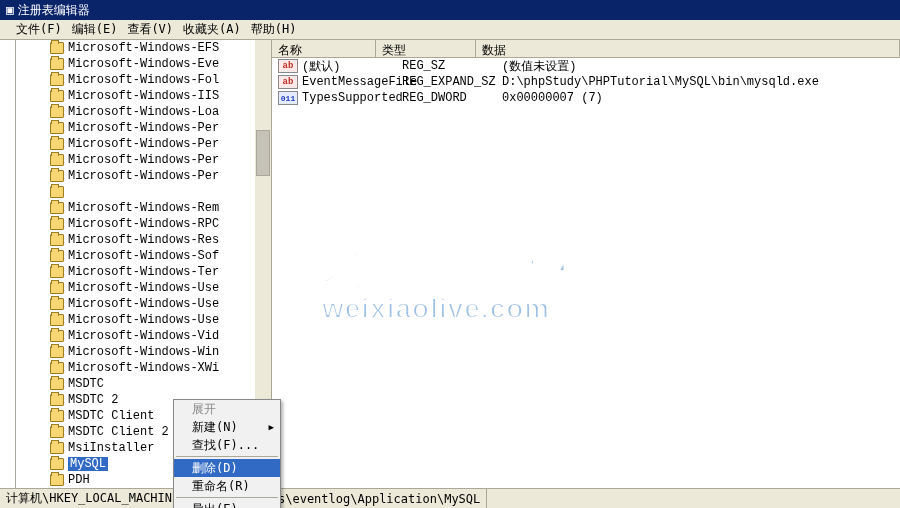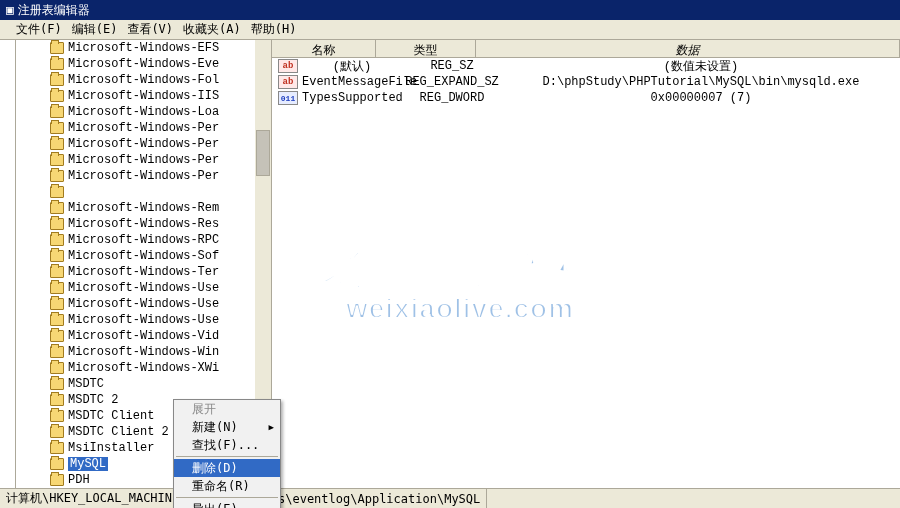--- a/index.html
+++ b/index.html
@@ -94,36 +94,35 @@
   .tree-scroll .thumb {
     position: absolute;
     top: 90px; height: 46px; left: 1px; right: 1px;
     background: #c5c2b8;
     border: 1px solid #aca899;
   }
   .list-panel {
     flex: 1;
     background: #fff;
     position: relative;
-    text-align: center;
   }
   .list-header {
     display: flex;
     background: #ece9d8;
     border-bottom: 1px solid #aca899;
     height: 18px;
   }
   .list-header .col {
     border-right: 1px solid #aca899;
     padding: 2px 6px;
     font-size: 12px;
   }
   .col-name { width: 104px; }
   .col-type { width: 100px; }
-  .col-data { flex: 1; font-style: italic; }
+  .col-data { flex: 1; }
   .list-row {
     display: flex;
     align-items: center;
     height: 16px;
     padding: 0 0 0 6px;
     font-family: "Courier New", monospace;
     font-size: 12px;
   }
   .val-icon {
     width: 20px; height: 14px;
@@ -272,26 +271,26 @@
           <div class="folder-icon"></div>
         </div>
         <div class="tree-item">
           <div class="tree-branch"></div>
           <div class="folder-icon"></div>
           <span class="tree-label">Microsoft-Windows-Rem</span>
         </div>
         <div class="tree-item">
           <div class="tree-branch"></div>
           <div class="folder-icon"></div>
+          <span class="tree-label">Microsoft-Windows-RPC</span>
+        </div>
+        <div class="tree-item">
+          <div class="tree-branch"></div>
+          <div class="folder-icon"></div>
           <span class="tree-label">Microsoft-Windows-Res</span>
-        </div>
-        <div class="tree-item">
-          <div class="tree-branch"></div>
-          <div class="folder-icon"></div>
-          <span class="tree-label">Microsoft-Windows-RPC</span>
         </div>
         <div class="tree-item">
           <div class="tree-branch"></div>
           <div class="folder-icon"></div>
           <span class="tree-label">Microsoft-Windows-Sof</span>
         </div>
         <div class="tree-item">
           <div class="tree-branch"></div>
           <div class="folder-icon"></div>
           <span class="tree-label">Microsoft-Windows-Ter</span>

